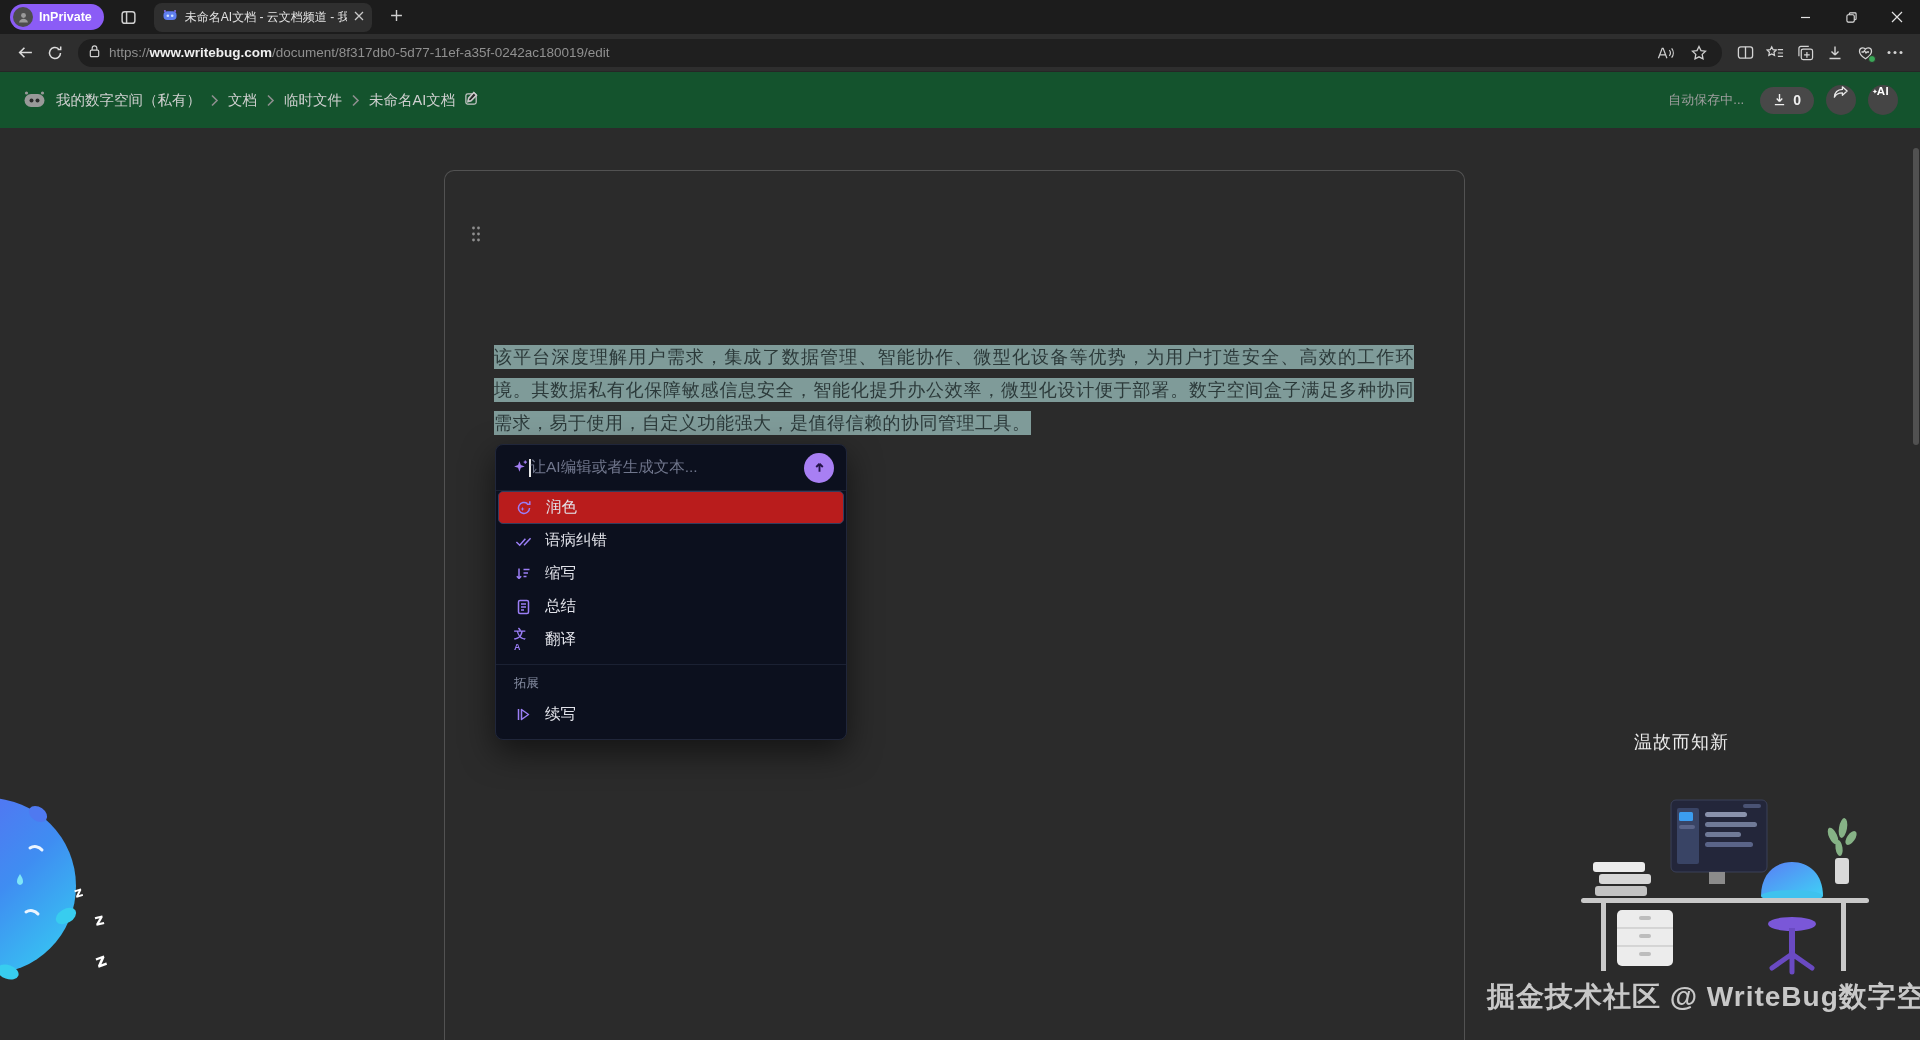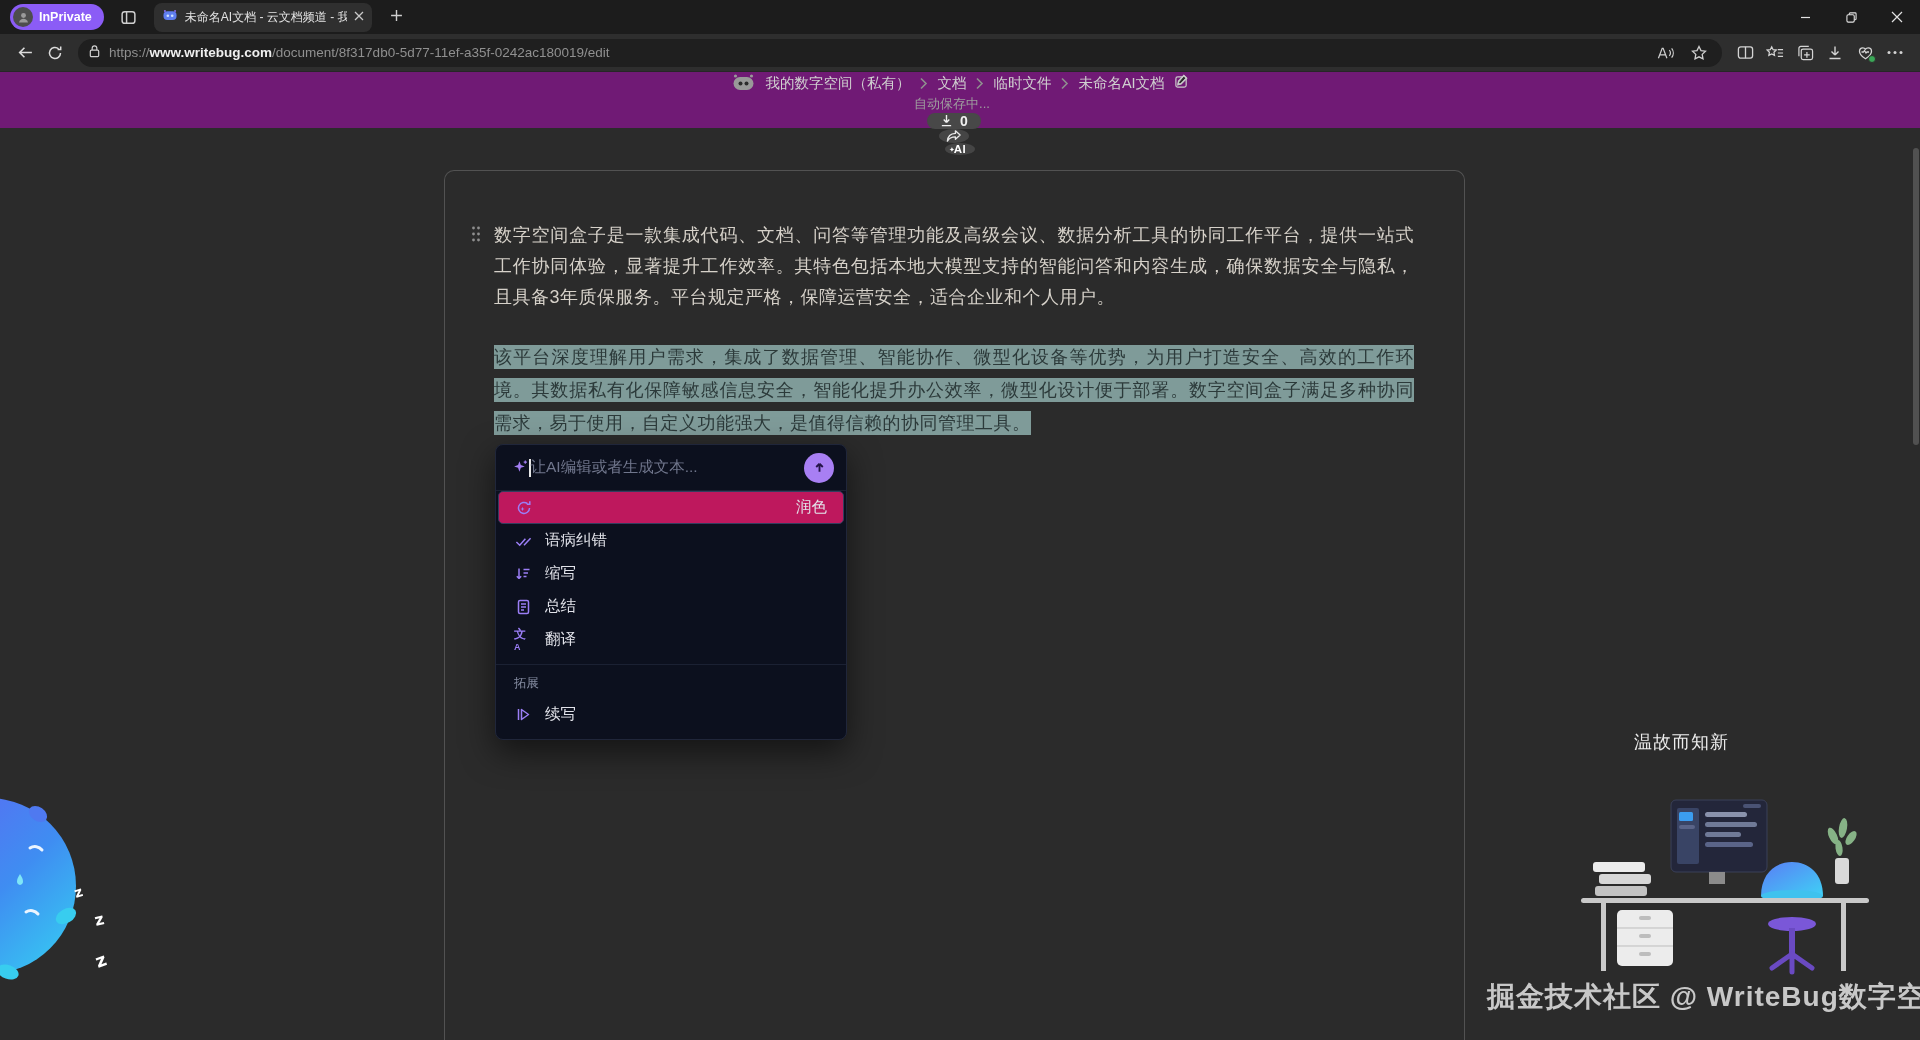--- a/index.html
+++ b/index.html
@@ -37,21 +37,21 @@
   .url .dim { color:#909090; } .url .host { color:#efefef; font-weight:700; }
   .pill-spacer { flex:1; }
   .pillbtn { width:26px; height:26px; display:flex; align-items:center; justify-content:center;
              border-radius:5px; cursor:pointer; color:#cfcfcf; }
   .tbico { width:30px; height:30px; display:flex; align-items:center; justify-content:center;
            border-radius:5px; cursor:pointer; position:relative; color:#d4d4d4; }
   .greendot { position:absolute; right:4px; bottom:5px; width:8px; height:8px; border-radius:50%;
               background:#3aa757; border:1.5px solid #2e2e2e; }
 
   
-  .siteheader { height:56px; display:flex; align-items:center; padding:0 22px; background:#701a75;flex-direction:column; }
+  .siteheader { height:56px; display:flex; align-items:center; padding:0 22px; background:#14532d; }
   .crumbs { display:flex; align-items:center; gap:9px; }
   .crumb { color:#d0d0d0; font-size:14.5px; cursor:pointer; white-space:nowrap; }
   .sep { display:flex; align-items:center; }
   .sh-spacer { flex:1; }
   .autosave { color:#9e9e9e; font-size:13px; margin-right:16px; }
   .dlpill { display:flex; align-items:center; gap:7px; height:27px; background:#484848;
             border-radius:14px; padding:0 13px; cursor:pointer; margin-right:12px; }
   .dlpill .cnt { color:#f0f0f0; font-size:14px; font-weight:700; }
   .circbtn { width:30px; height:30px; border-radius:50%; background:#454545; display:flex;
              justify-content:center; cursor:pointer; margin-right:12px;
@@ -78,21 +78,21 @@
   .ai-inputrow { height:46px; display:flex; align-items:center; padding:0 12px 0 15px; 
                  border-bottom:1px solid #1b2133;justify-content:flex-end; }
   .caret { width:1.5px; height:18px; background:#e8e8e8; }
   .ai-ph { flex:1; color:#70768c; font-size:15.5px; }
   .sendbtn { width:30px; height:30px; border-radius:50%; background:#a87ff3; display:flex;
              align-items:center; justify-content:center; cursor:pointer; }
   .ai-section-label { color:#868da2; font-size:12.5px; padding:10px 18px 6px; }
   .ai-item { height:33px; display:flex; align-items:center; gap:13px; padding:0 16px;
              margin:0 2px; border-radius:5px; cursor:pointer; }
   .ai-item .lbl { color:#e2e3ea; font-size:15.5px; }
-  .ai-item.active { background:#be185d; border:1px solid #333d5e;justify-content:space-between; }
+  .ai-item.active { background:#b91c1c; border:1px solid #333d5e; }
   .ai-divider { height:1px; background:#1b2133; margin-top:8px; }
   .icel { width:18px; height:18px; display:flex; align-items:center; justify-content:center; }
   .tr-icon { color:#9b7ef6; font-size:12px; font-weight:700; line-height:1; }
   .tr-icon small { font-size:9px; font-weight:700; }
 
   
   .quote { position:absolute; left:1634px; top:602px; color:#ececec; font-size:18px;
            letter-spacing:1px; font-weight:400; }
   .caption { position:absolute; left:1487px; top:850px; color:#c8c8c8; font-size:28px;
              font-weight:700; letter-spacing:1px; white-space:nowrap; }
@@ -302,21 +302,20 @@
             <circle cx="3.5" cy="3" r="1.4"></circle>
             <circle cx="8.5" cy="3" r="1.4"></circle>
             <circle cx="3.5" cy="9" r="1.4"></circle>
             <circle cx="8.5" cy="9" r="1.4"></circle>
             <circle cx="3.5" cy="15" r="1.4"></circle>
             <circle cx="8.5" cy="15" r="1.4"></circle>
           </g>
         </svg>
     </div>
 
-    <div class="para p1">数字空间盒子是一款集成代码、文档、问答等管理功能及高级会议、数据分析工具的协同工作平台，提供一站式工作协同体验，显著提升工作效率。其特色包括本地大模型支持的智能问答和内容生成，确保数据安全与隐私，且具备3年质保服务。平台规定严格，保障运营安全，适合企业和个人用户。</div>
 
     <div class="para p2"><span class="selection">该平台深度理解用户需求，集成了数据管理、智能协作、微型化设备等优势，为用户打造安全、高效的工作环境。其数据私有化保障敏感信息安全，智能化提升办公效率，微型化设计便于部署。数字空间盒子满足多种协同需求，易于使用，自定义功能强大，是值得信赖的协同管理工具。</span></div>
 
     <div class="aipopup">
       <div class="ai-inputrow">
         <span class="icel">
           <svg width="17" height="17" viewBox="0 0 16 16">
               <path d="M7 2l1.3 3.7L12 7l-3.7 1.3L7 12 5.7 8.3 2 7l3.7-1.3z" fill="#a37ef3"></path>
               <path d="M12.5 1.5v3M11 3h3" stroke="#a37ef3" stroke-width="1.1"></path>
             </svg>

